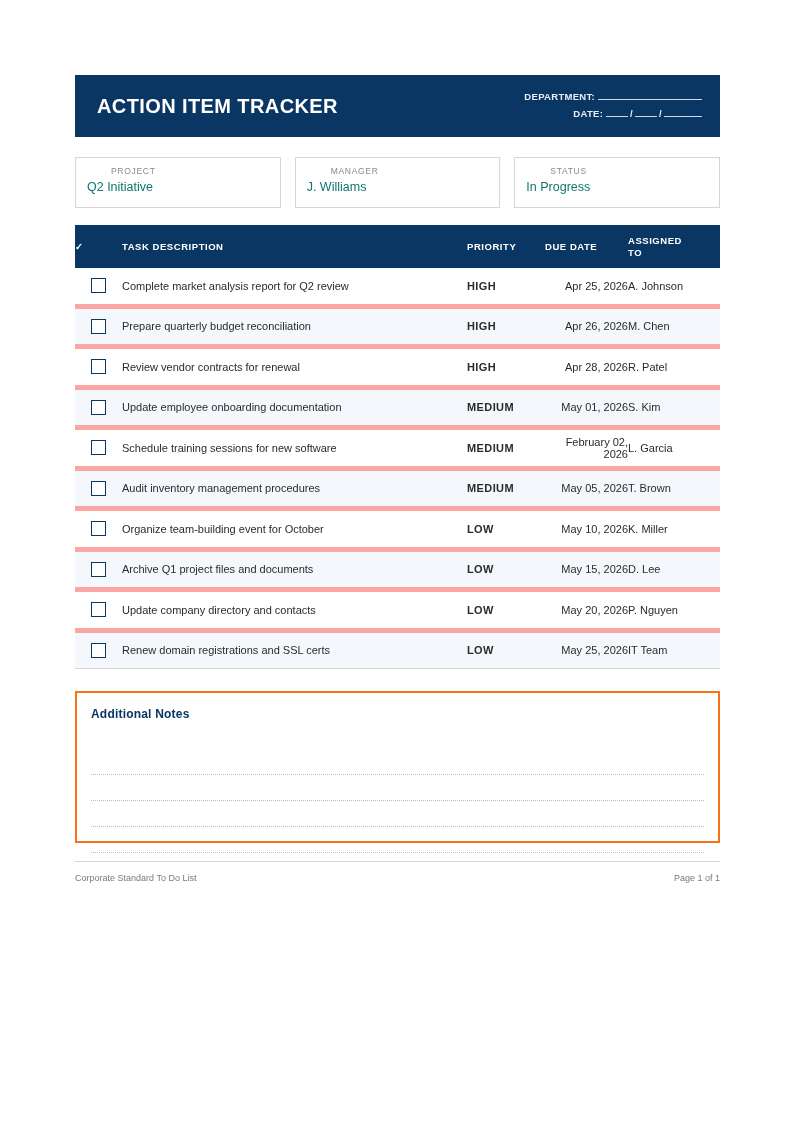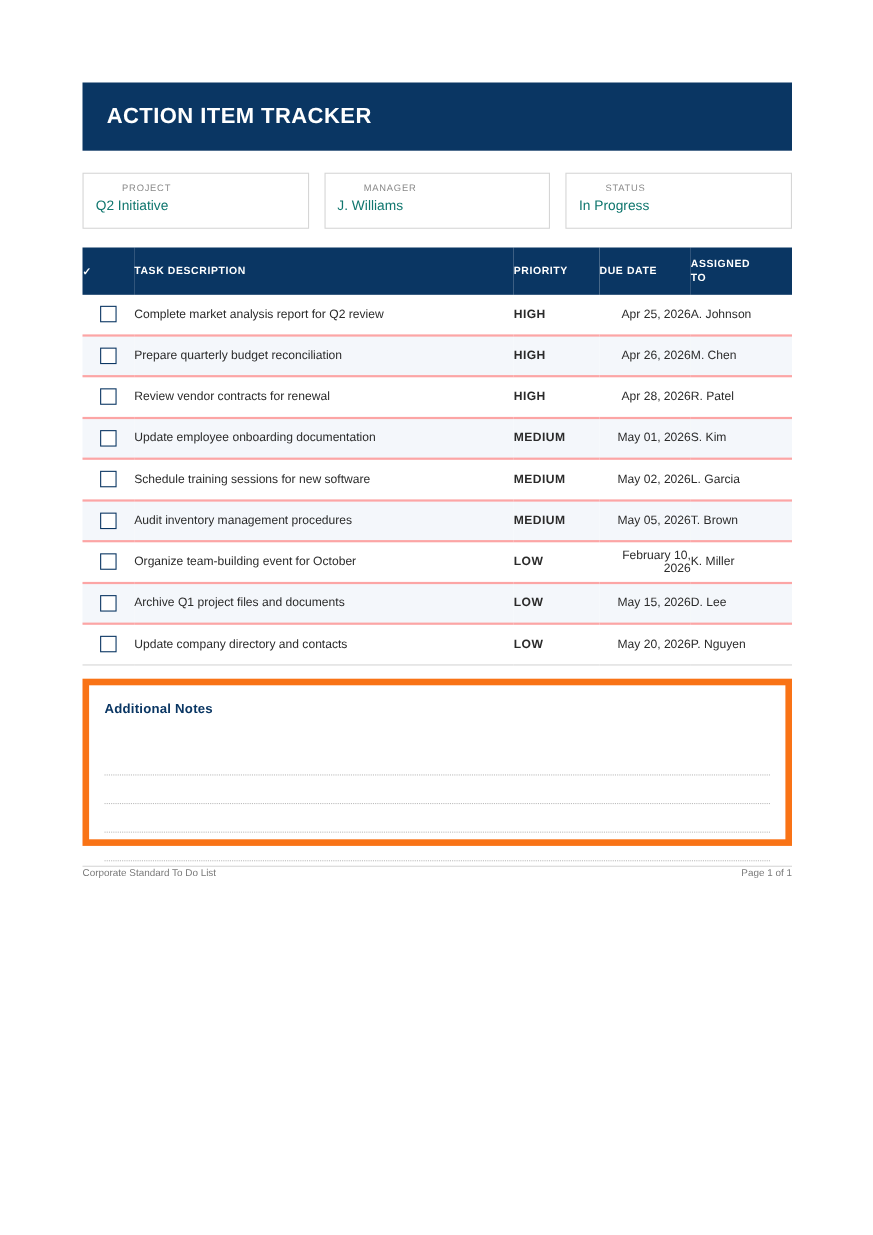--- a/index.html
+++ b/index.html
@@ -119,21 +119,21 @@
   .col-date   { width: 83px; }
   .col-assign { width: 92px; }
 
   .th-check   { text-align: center; font-size: 12px; }
   .th-task    { padding-left: 11px; }
   .th-prio    { padding-left: 0; }
   .th-date    { text-align: right; padding-right: 12px; }
   .th-assign  { padding-left: 11px; line-height: 1.25; }
 
   .table td {
-    border-bottom: 2px solid #fca5a5;
+    border-bottom: 5px solid #fca5a5;
     height: 35.5px;
     padding: 0;
     vertical-align: middle;
     font-size: 11px;
     color: #2b2b2b;
   }
   .table tr.alt td {
     background: #f4f7fb;
   }
   .table tr:last-child td {
@@ -170,22 +170,22 @@
     color: #555555;
   }
   .cell-assign {
     padding-left: 11px;
     font-size: 9.5px;
     color: #555555;
   }
 
   
   .notes {
-    margin-top: 12px;
-    border: 6px solid #f97316;
+    margin-top: 22px;
+    border: 2px solid #f97316;
     box-sizing: border-box;
     height: 152px;
     padding: 14px 14px 0 14px;
   }
   .notes-title {
     color: #0a3663;
     font-size: 12px;
     font-weight: bold;
     letter-spacing: 0.2px;
   }
@@ -194,34 +194,45 @@
   }
   .notes-line {
     border-bottom: 1px dotted #bdbdbd;
     height: 25px;
   }
 
   
   .footer {
     margin-top: 18px;
     border-top: 1px solid #d6d6d6;
+    padding-top: 11px;
     display: flex;
     justify-content: space-between;
     font-size: 9px;
     color: #7a7a7a;
   }
 </style>
 </head>
 <body>
 
 <div class="page">
   <div class="sheet">
 
     <div class="banner">
       <div class="banner-title">ACTION ITEM TRACKER</div>
+      <div class="banner-meta">
+        <div class="meta-row">
+          <span>DEPARTMENT:</span>
+          <span class="meta-rule rule-dept"></span>
+        </div>
+        <div class="meta-row">
+          <span>DATE:</span>
+          <span class="meta-rule rule-d1"></span><span class="slash">/</span><span class="meta-rule rule-d2"></span><span class="slash">/</span><span class="meta-rule rule-d3"></span>
+        </div>
+      </div>
     </div>
 
     <div class="info-row">
       <div class="info-box">
         <div class="info-label">PROJECT</div>
         <div class="info-value">Q2 Initiative</div>
       </div>
       <div class="info-box">
         <div class="info-label">MANAGER</div>
         <div class="info-value">J. Williams</div>
@@ -278,50 +289,57 @@
             <td class="cell-check"><span class="checkbox"></span></td>
             <td class="cell-task">Update employee onboarding documentation</td>
             <td class="cell-prio prio-medium">MEDIUM</td>
             <td class="cell-date">May 01, 2026</td>
             <td class="cell-assign">S. Kim</td>
           </tr>
           <tr>
             <td class="cell-check"><span class="checkbox"></span></td>
             <td class="cell-task">Schedule training sessions for new software</td>
             <td class="cell-prio prio-medium">MEDIUM</td>
-            <td class="cell-date">May 02, 2026</td>
+            <td class="cell-date">February 02, 2026</td>
             <td class="cell-assign">L. Garcia</td>
           </tr>
           <tr class="alt">
             <td class="cell-check"><span class="checkbox"></span></td>
             <td class="cell-task">Audit inventory management procedures</td>
             <td class="cell-prio prio-medium">MEDIUM</td>
             <td class="cell-date">May 05, 2026</td>
             <td class="cell-assign">T. Brown</td>
           </tr>
           <tr>
             <td class="cell-check"><span class="checkbox"></span></td>
             <td class="cell-task">Organize team-building event for October</td>
             <td class="cell-prio prio-low">LOW</td>
-            <td class="cell-date">February 10, 2026</td>
+            <td class="cell-date">May 10, 2026</td>
             <td class="cell-assign">K. Miller</td>
           </tr>
           <tr class="alt">
             <td class="cell-check"><span class="checkbox"></span></td>
             <td class="cell-task">Archive Q1 project files and documents</td>
             <td class="cell-prio prio-low">LOW</td>
             <td class="cell-date">May 15, 2026</td>
             <td class="cell-assign">D. Lee</td>
           </tr>
           <tr>
             <td class="cell-check"><span class="checkbox"></span></td>
             <td class="cell-task">Update company directory and contacts</td>
             <td class="cell-prio prio-low">LOW</td>
             <td class="cell-date">May 20, 2026</td>
             <td class="cell-assign">P. Nguyen</td>
+          </tr>
+          <tr class="alt">
+            <td class="cell-check"><span class="checkbox"></span></td>
+            <td class="cell-task">Renew domain registrations and SSL certs</td>
+            <td class="cell-prio prio-low">LOW</td>
+            <td class="cell-date">May 25, 2026</td>
+            <td class="cell-assign">IT Team</td>
           </tr>
         </tbody>
     </table>
 
     <div class="notes">
       <div class="notes-title">Additional Notes</div>
       <div class="notes-lines" id="notes-lines">
           <div class="notes-line"></div>
           <div class="notes-line"></div>
           <div class="notes-line"></div>

